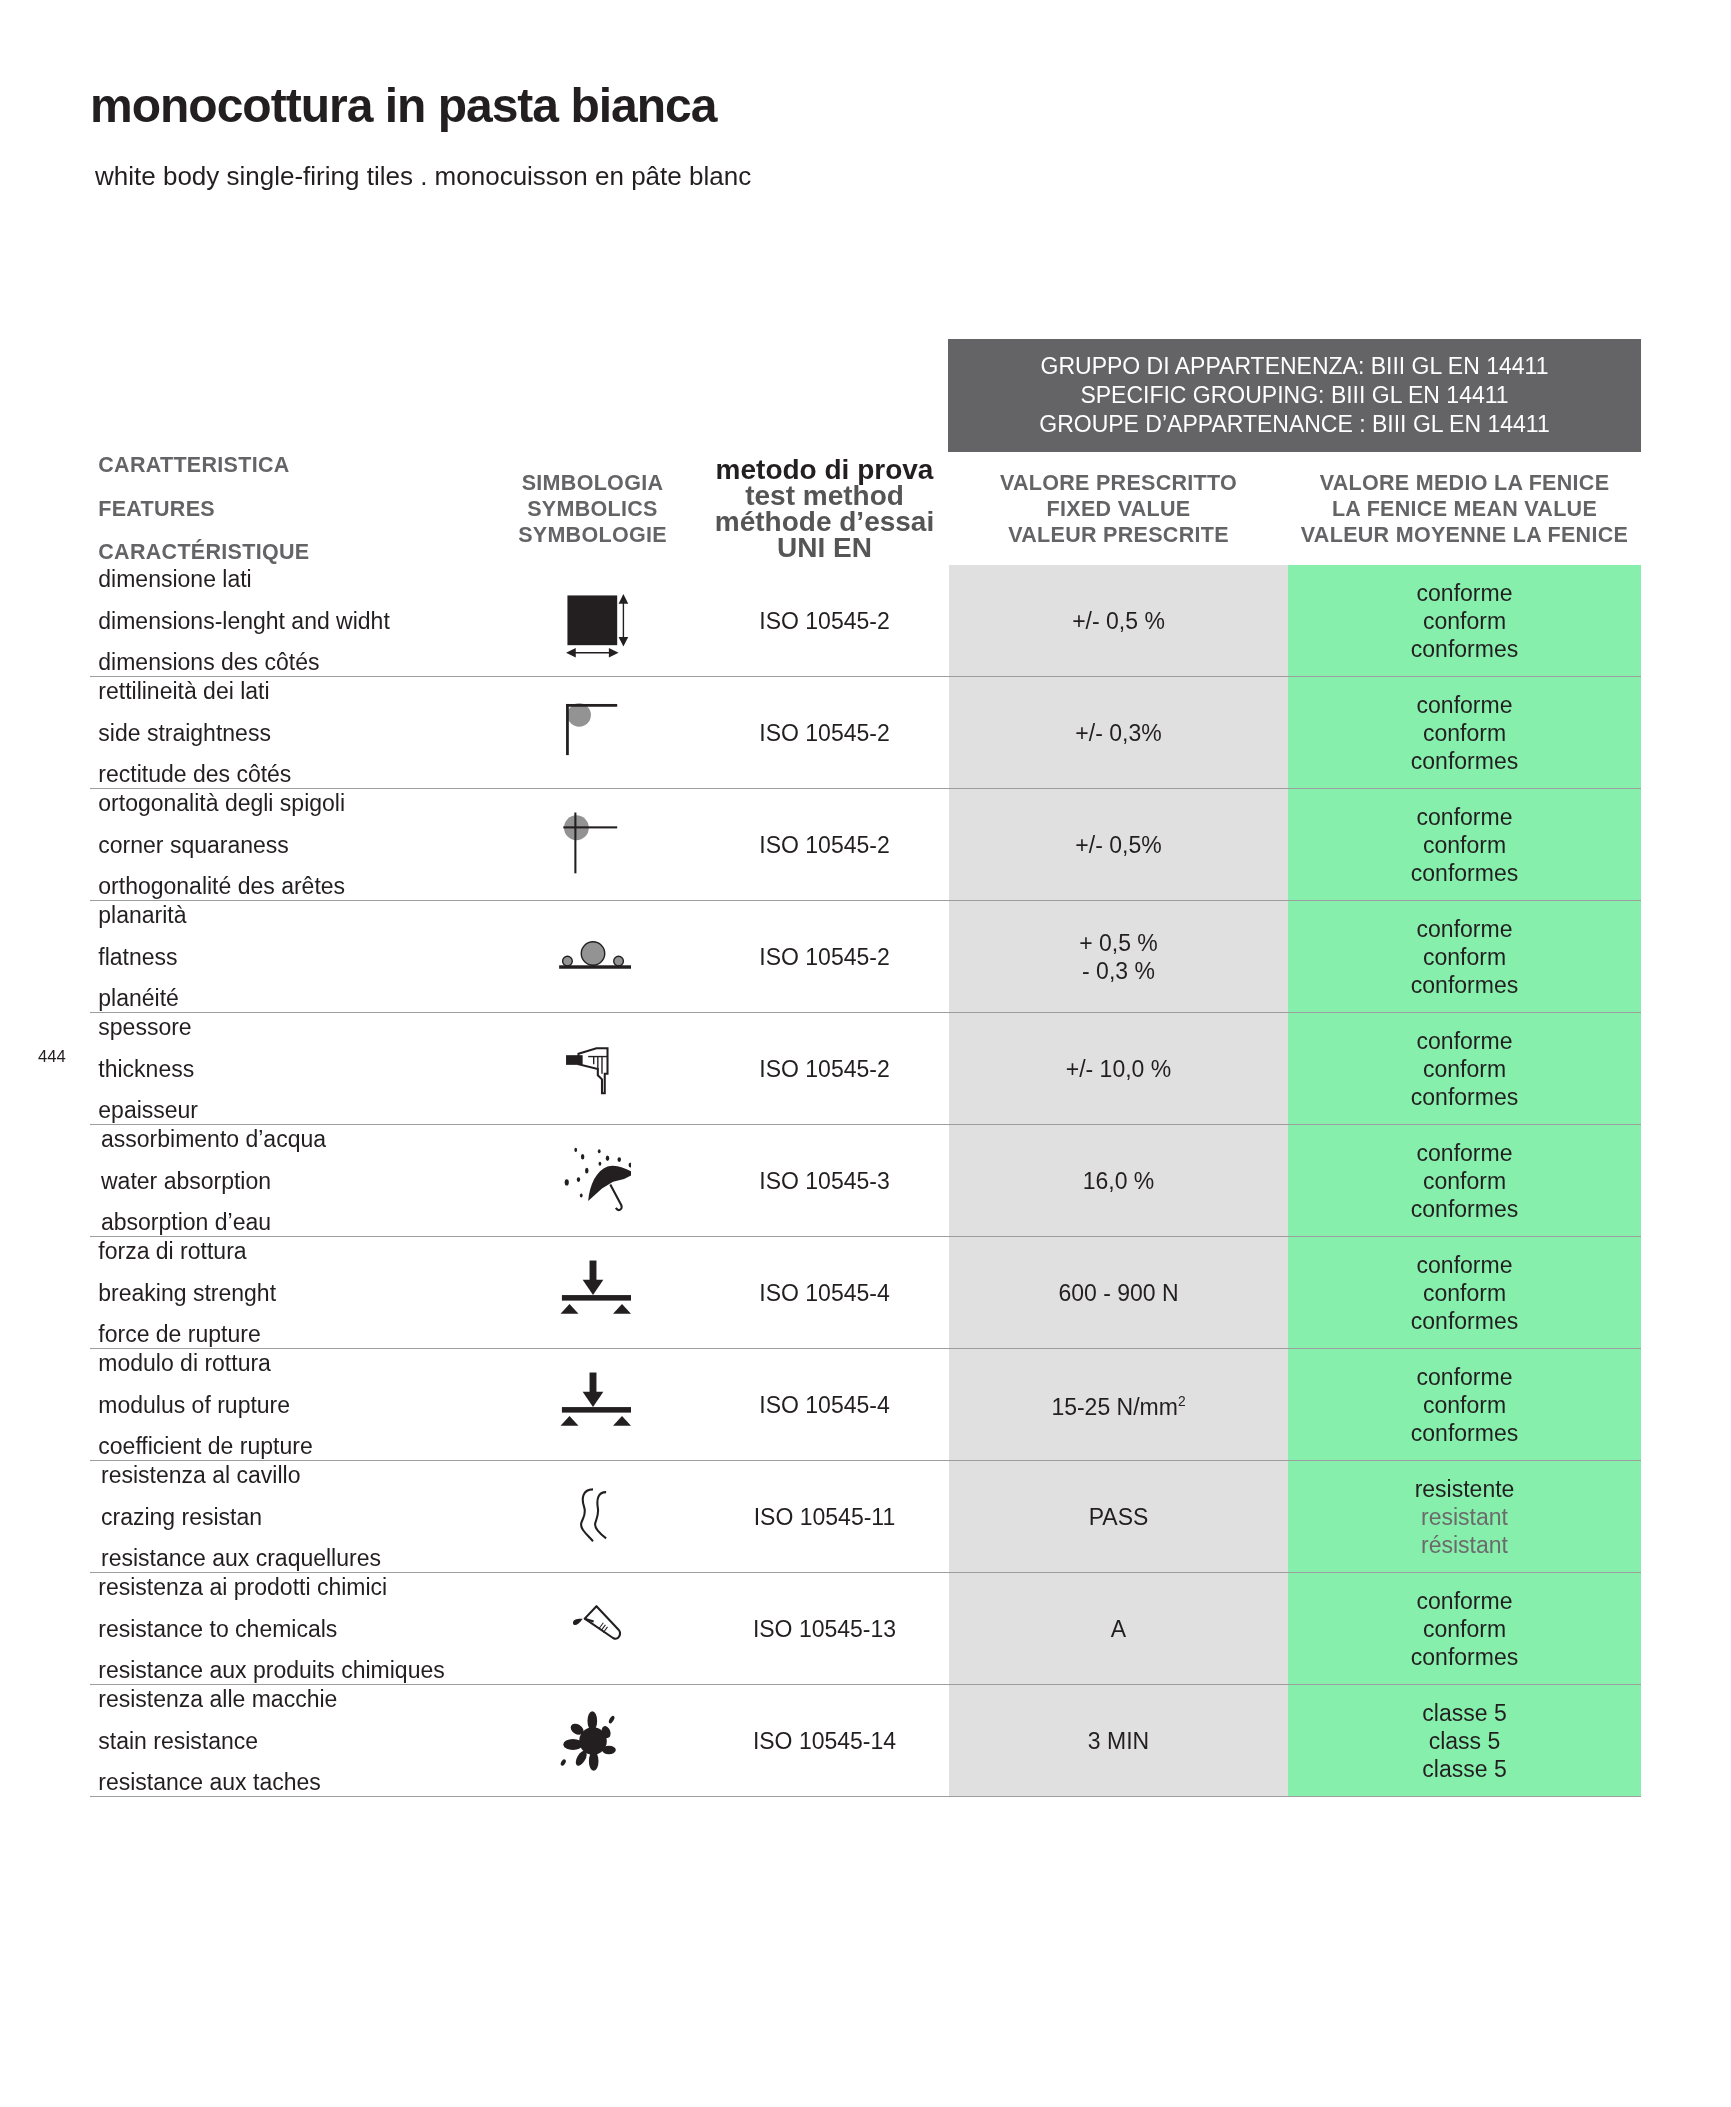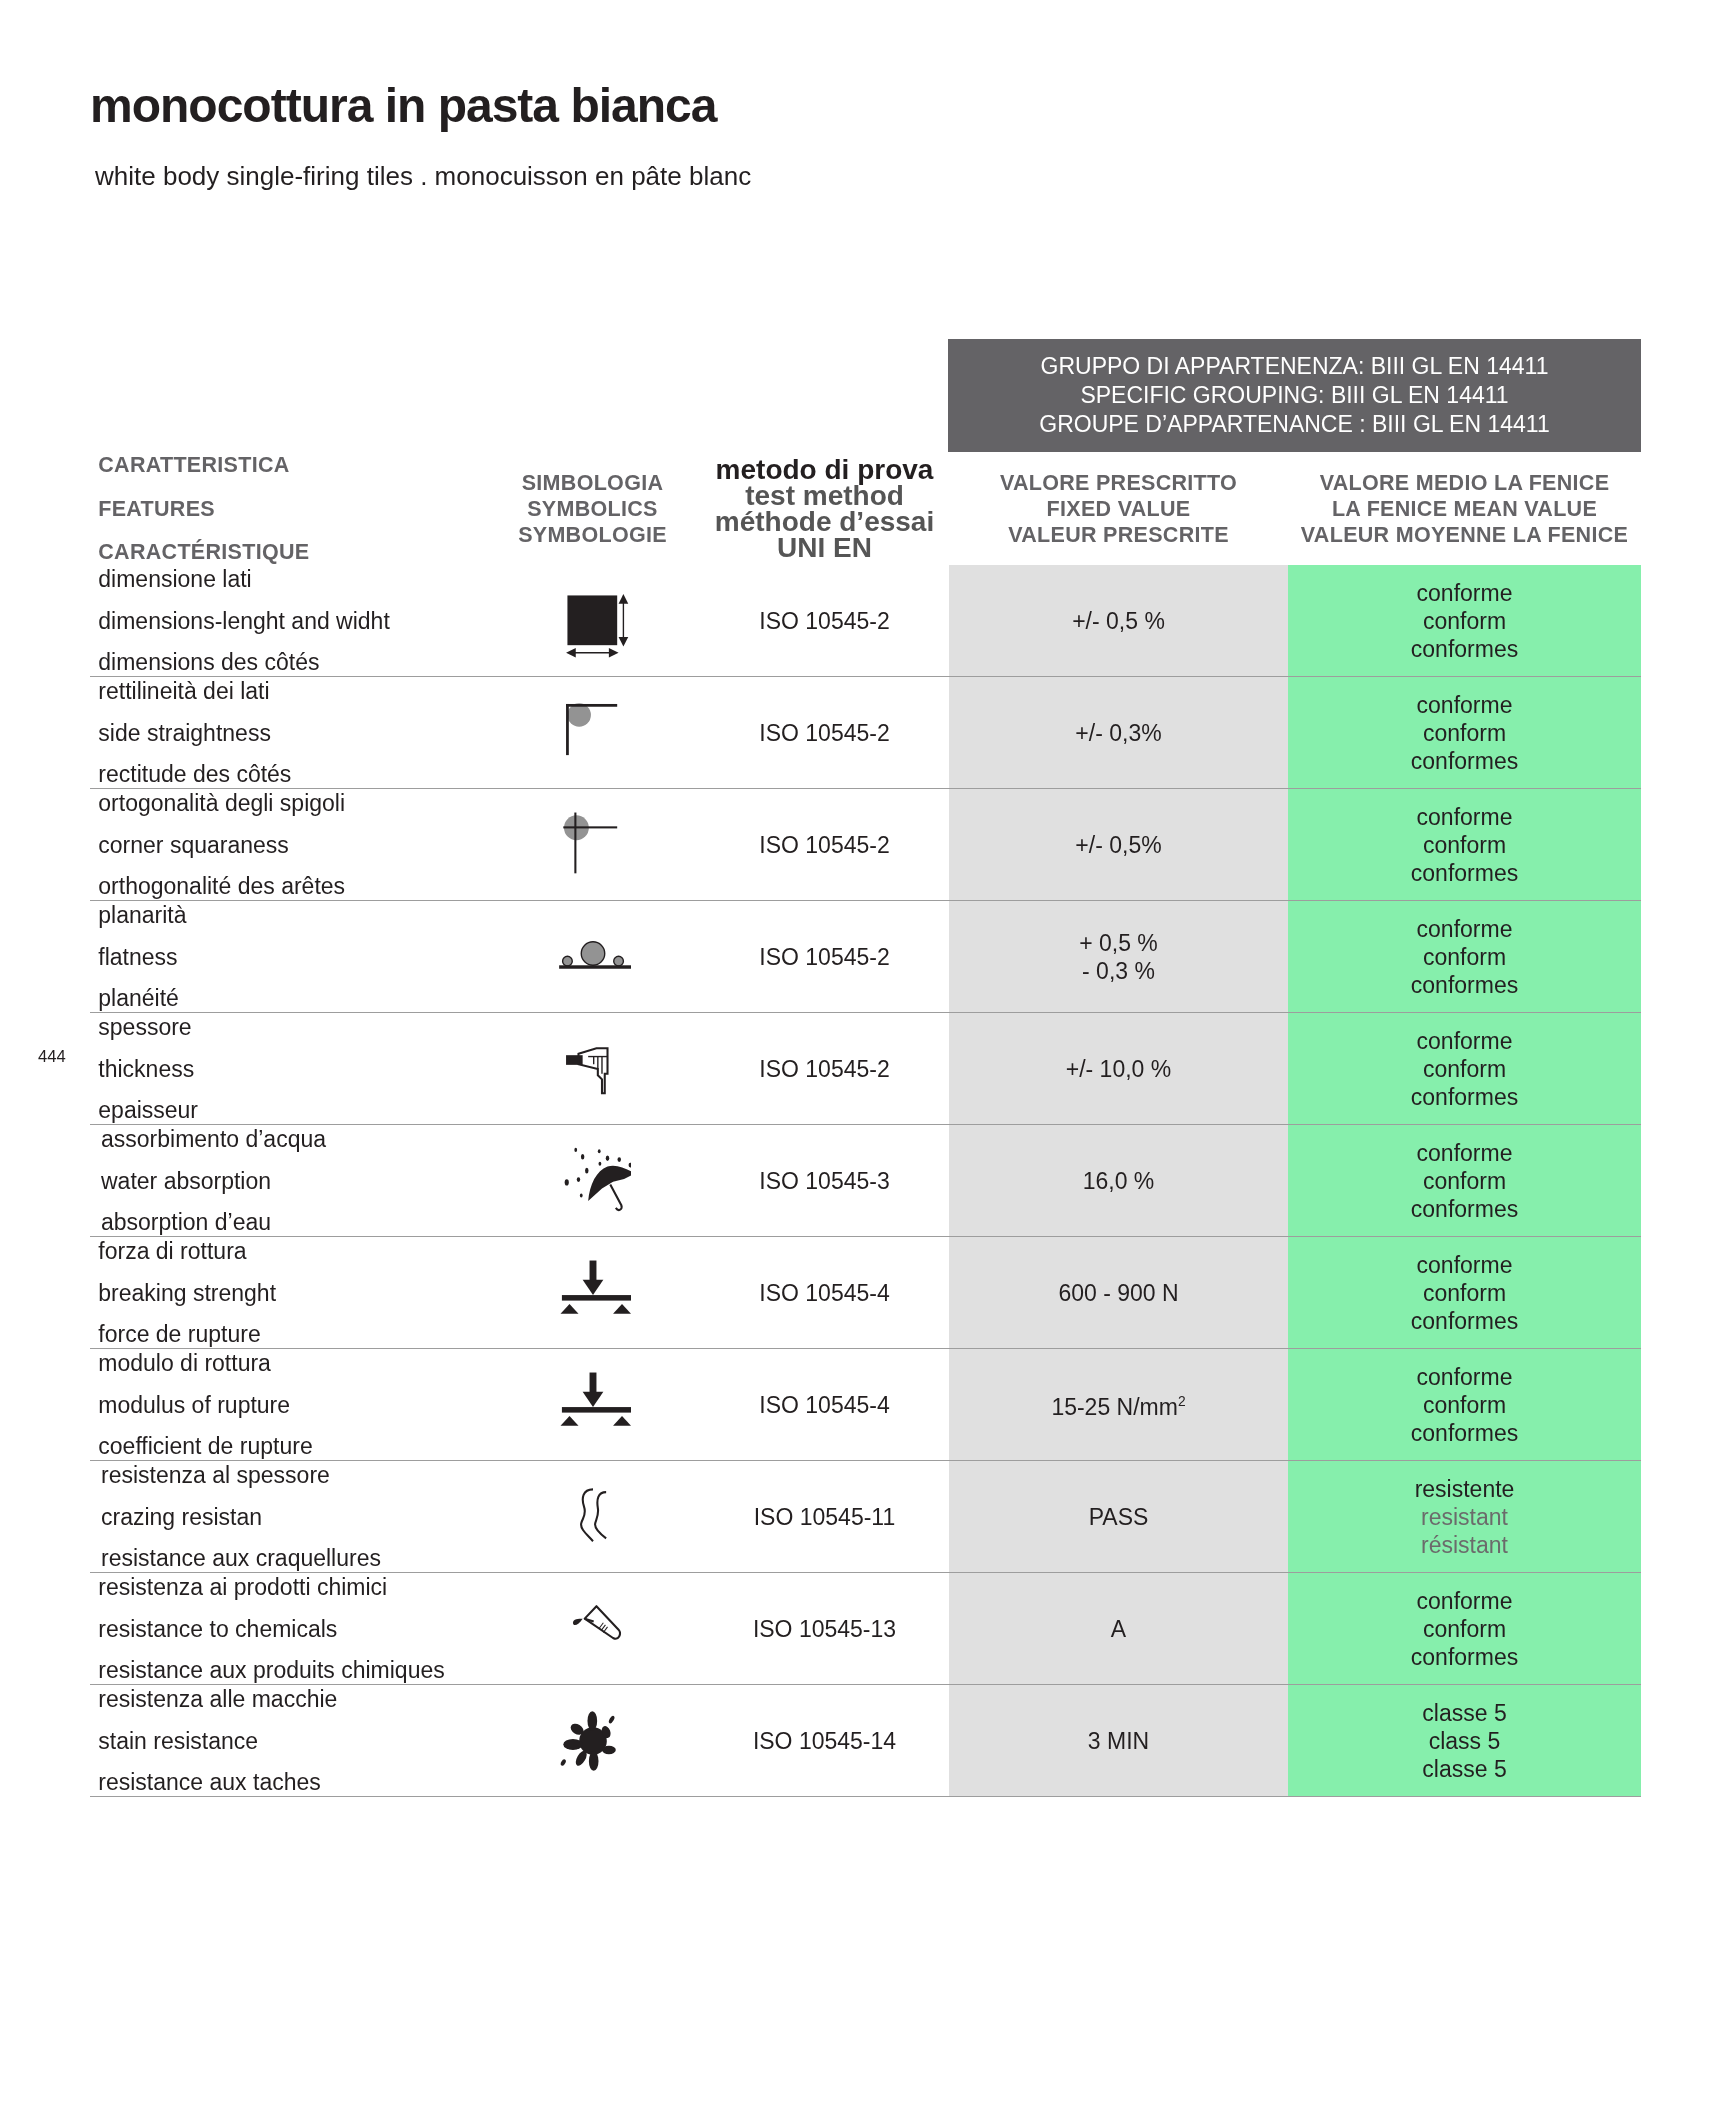--- a/index.html
+++ b/index.html
@@ -310,21 +310,21 @@
     </div>
     <div class="c-v2 cell-text">
       <div>conforme</div>
       <div>conform</div>
       <div>conformes</div>
     </div>
   </div>
 
   <div class="row">
     <div class="c-feat cell-text feat-indent">
-      <div>resistenza al spessore</div>
+      <div>resistenza al cavillo</div>
       <div>crazing resistan</div>
       <div>resistance aux craquellures</div>
     </div>
     <div class="c-sym">
       <svg width="76" height="76" viewBox="0 0 110 110">
         <path d="M55 15 C40 15 38 28 42 40 C46 52 40 56 38 64 C36 72 46 80 55 90" fill="none" stroke="#231f20" stroke-width="3"></path>
         <path d="M74 19 C62 19 60 30 62 42 C64 54 58 60 58 66 C58 72 66 80 74 86" fill="none" stroke="#231f20" stroke-width="3"></path>
       </svg>
     </div>
     <div class="c-meth cell-text">ISO 10545-11</div>

